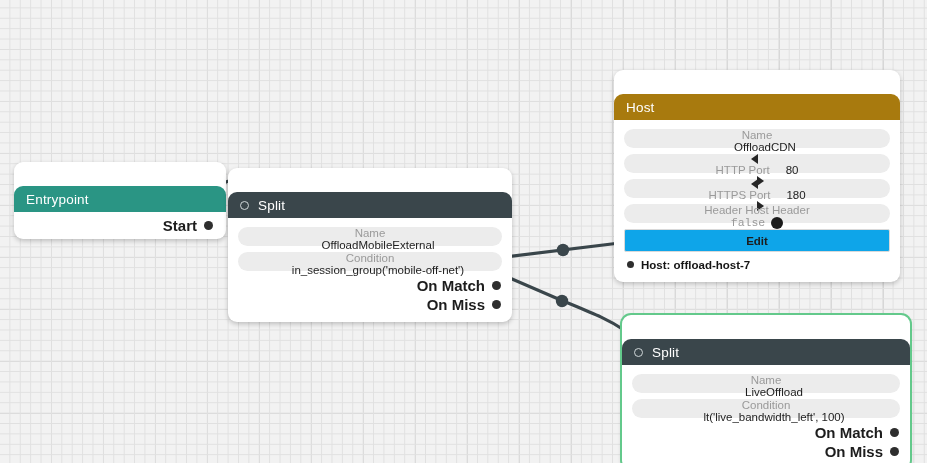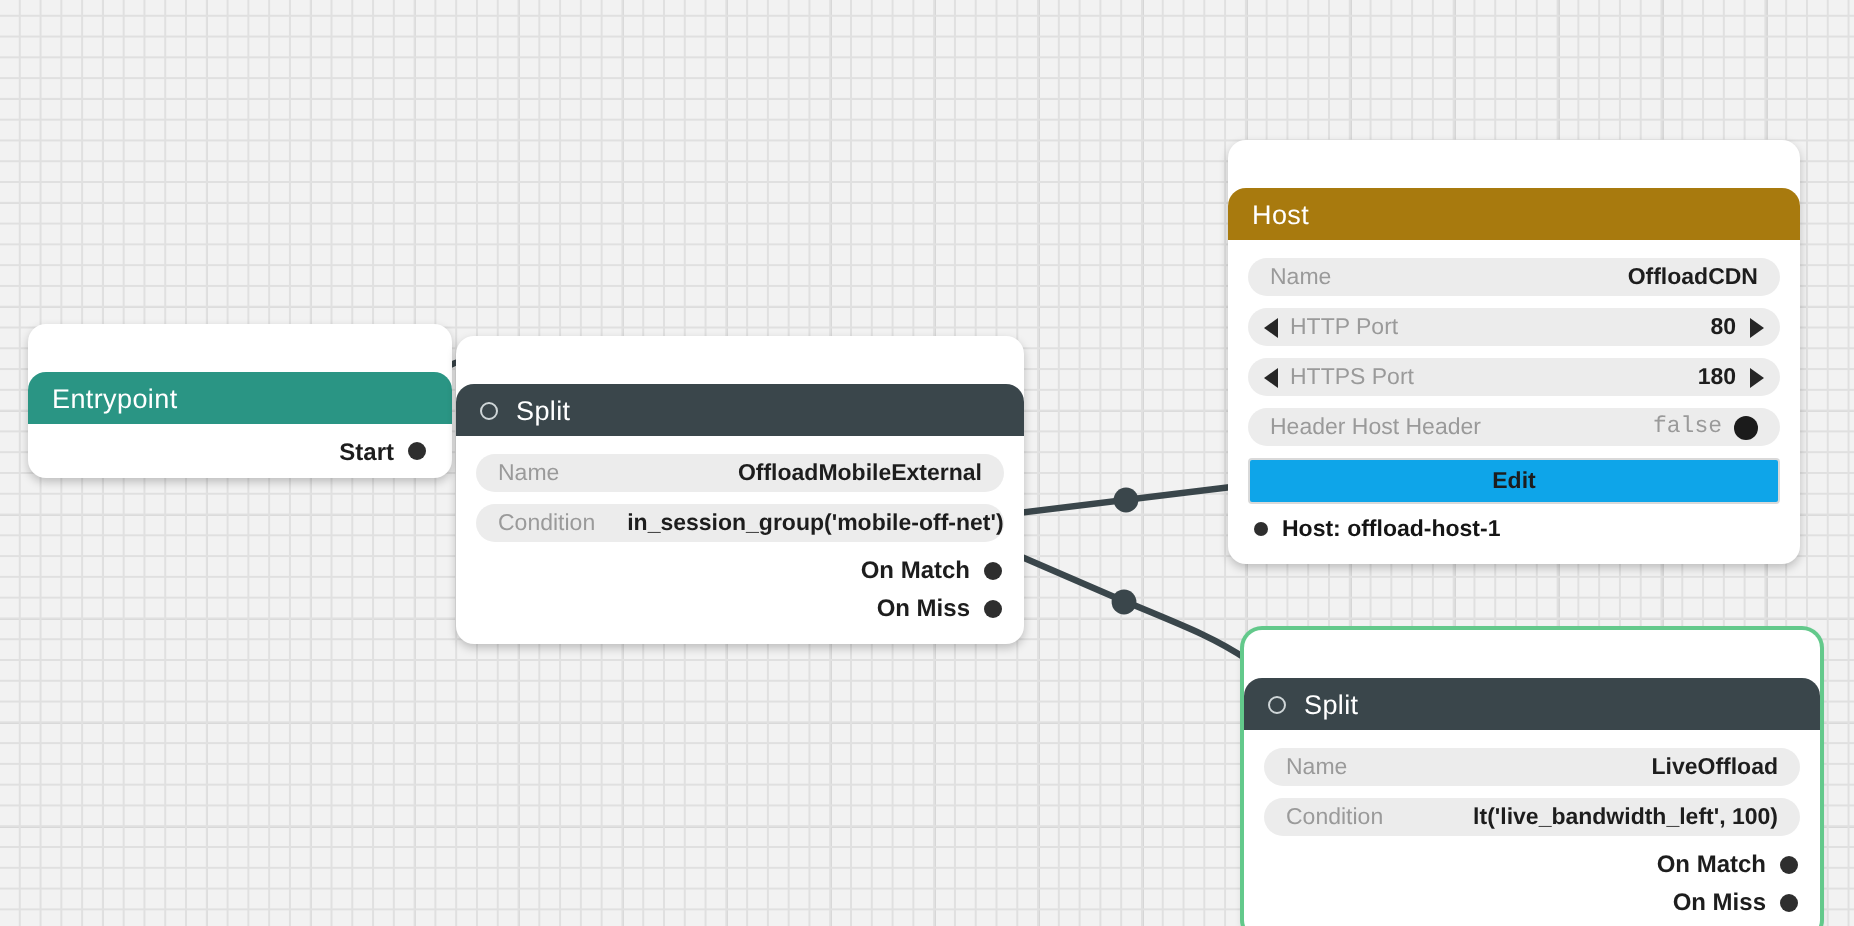--- a/index.html
+++ b/index.html
@@ -81,29 +81,30 @@
     height: 19px;
     border-radius: 10px;
     background: #ececec;
     display: flex;
     align-items: center;
     justify-content: space-between;
     padding: 0 11px;
     box-sizing: border-box;
     margin-bottom: 6px;
     font-size: 11.5px;
+    flex-direction: column;
   }
   .pill-label {
     color: #9a9a9a;
     white-space: nowrap;
   }
   .pill-value {
     color: #1d1d1d;
     white-space: nowrap;
-    font-weight: 700;
+    font-weight: 400;
     margin-left: 16px;
   }
   .pill.stepper { padding: 0 8px; }
   .tri {
     width: 0; height: 0;
     flex: 0 0 auto;
   }
   .tri-left {
     border-top: 5px solid transparent;
     border-bottom: 5px solid transparent;
@@ -128,21 +129,21 @@
     background: #1b1b1b;
     margin-left: 6px;
     flex: 0 0 auto;
   }
 
   
   .port-row {
     display: flex;
     align-items: center;
     justify-content: flex-end;
-    font-size: 12px;
+    font-size: 15px;
     color: #1d1d1d;
     font-weight: 600;
     height: 16px;
     padding-right: 1px;
   }
   .port-row .port-label { white-space: nowrap; }
   .port-dot {
     width: 9px; height: 9px;
     border-radius: 50%;
     background: #2e2e2e;
@@ -274,21 +275,21 @@
         <span style="display:flex;align-items:center;font-family:Liberation Mono, monospace;">
           <span class="pill-label">false</span>
           <span class="toggle-dot"></span>
         </span>
       </div>
 
       <div class="edit-btn">Edit</div>
 
       <div class="instance-row">
         <span class="port-dot small"></span>
-        <span>Host: offload-host-1</span>
+        <span>Host: offload-host-7</span>
       </div>
     </div>
   </div>
 
   <div class="node selected" id="node-split-2">
     <div class="node-header header-dark">
       <span class="ring-icon"></span>
       <span class="node-title">Split</span>
     </div>
     <div class="node-body">

